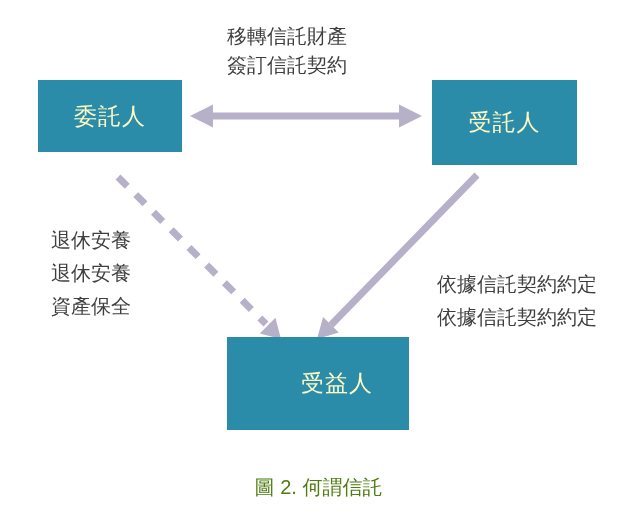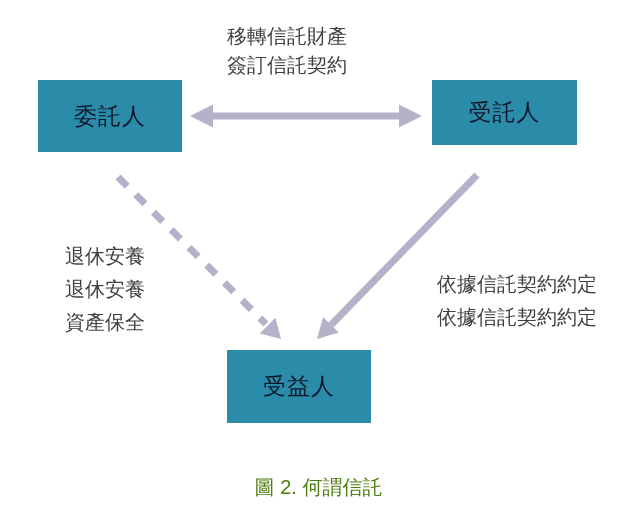--- a/index.html
+++ b/index.html
@@ -21,35 +21,35 @@
     top: 0;
     width: 637px;
     height: 525px;
   }
   .node-box {
     position: absolute;
     display: flex;
     align-items: center;
     justify-content: center;
     background: #2b8caa;
-    color: #0f172a;
+    color: #fef9c3;
     font-size: 23px;
     letter-spacing: 1px;
   }
   .node-trustor     { left: 38px;  top: 80px;  width: 144px; height: 72px; }
-  .node-trustee     { left: 432px; top: 80px;  width: 145px; height: 65px; }
-  .node-beneficiary { left: 227px; top: 350px; width: 144px; height: 73px; }
+  .node-trustee     { left: 432px; top: 80px;  width: 145px; height: 85px; }
+  .node-beneficiary { left: 227px; top: 337px; width: 144px; height: 93px; padding-left: 38px; }
   .edge-label {
     position: absolute;
     color: #3f3f3f;
     font-size: 20px;
     white-space: nowrap;
   }
   .edge-label-top   { left: 227px; top: 22px;  line-height: 29px; }
-  .edge-label-left  { left: 65px;  top: 224px; line-height: 33px; margin-top: 16px; }
+  .edge-label-left  { left: 51px;  top: 224px; line-height: 33px; }
   .edge-label-right { left: 437px; top: 224px; line-height: 33px; margin-top: 44px; }
   .figure-caption {
     position: absolute;
     left: 0;
     right: 0;
     top: 474px;
     text-align: center;
     font-size: 20px;
     color: #4d7c0f;
   }

